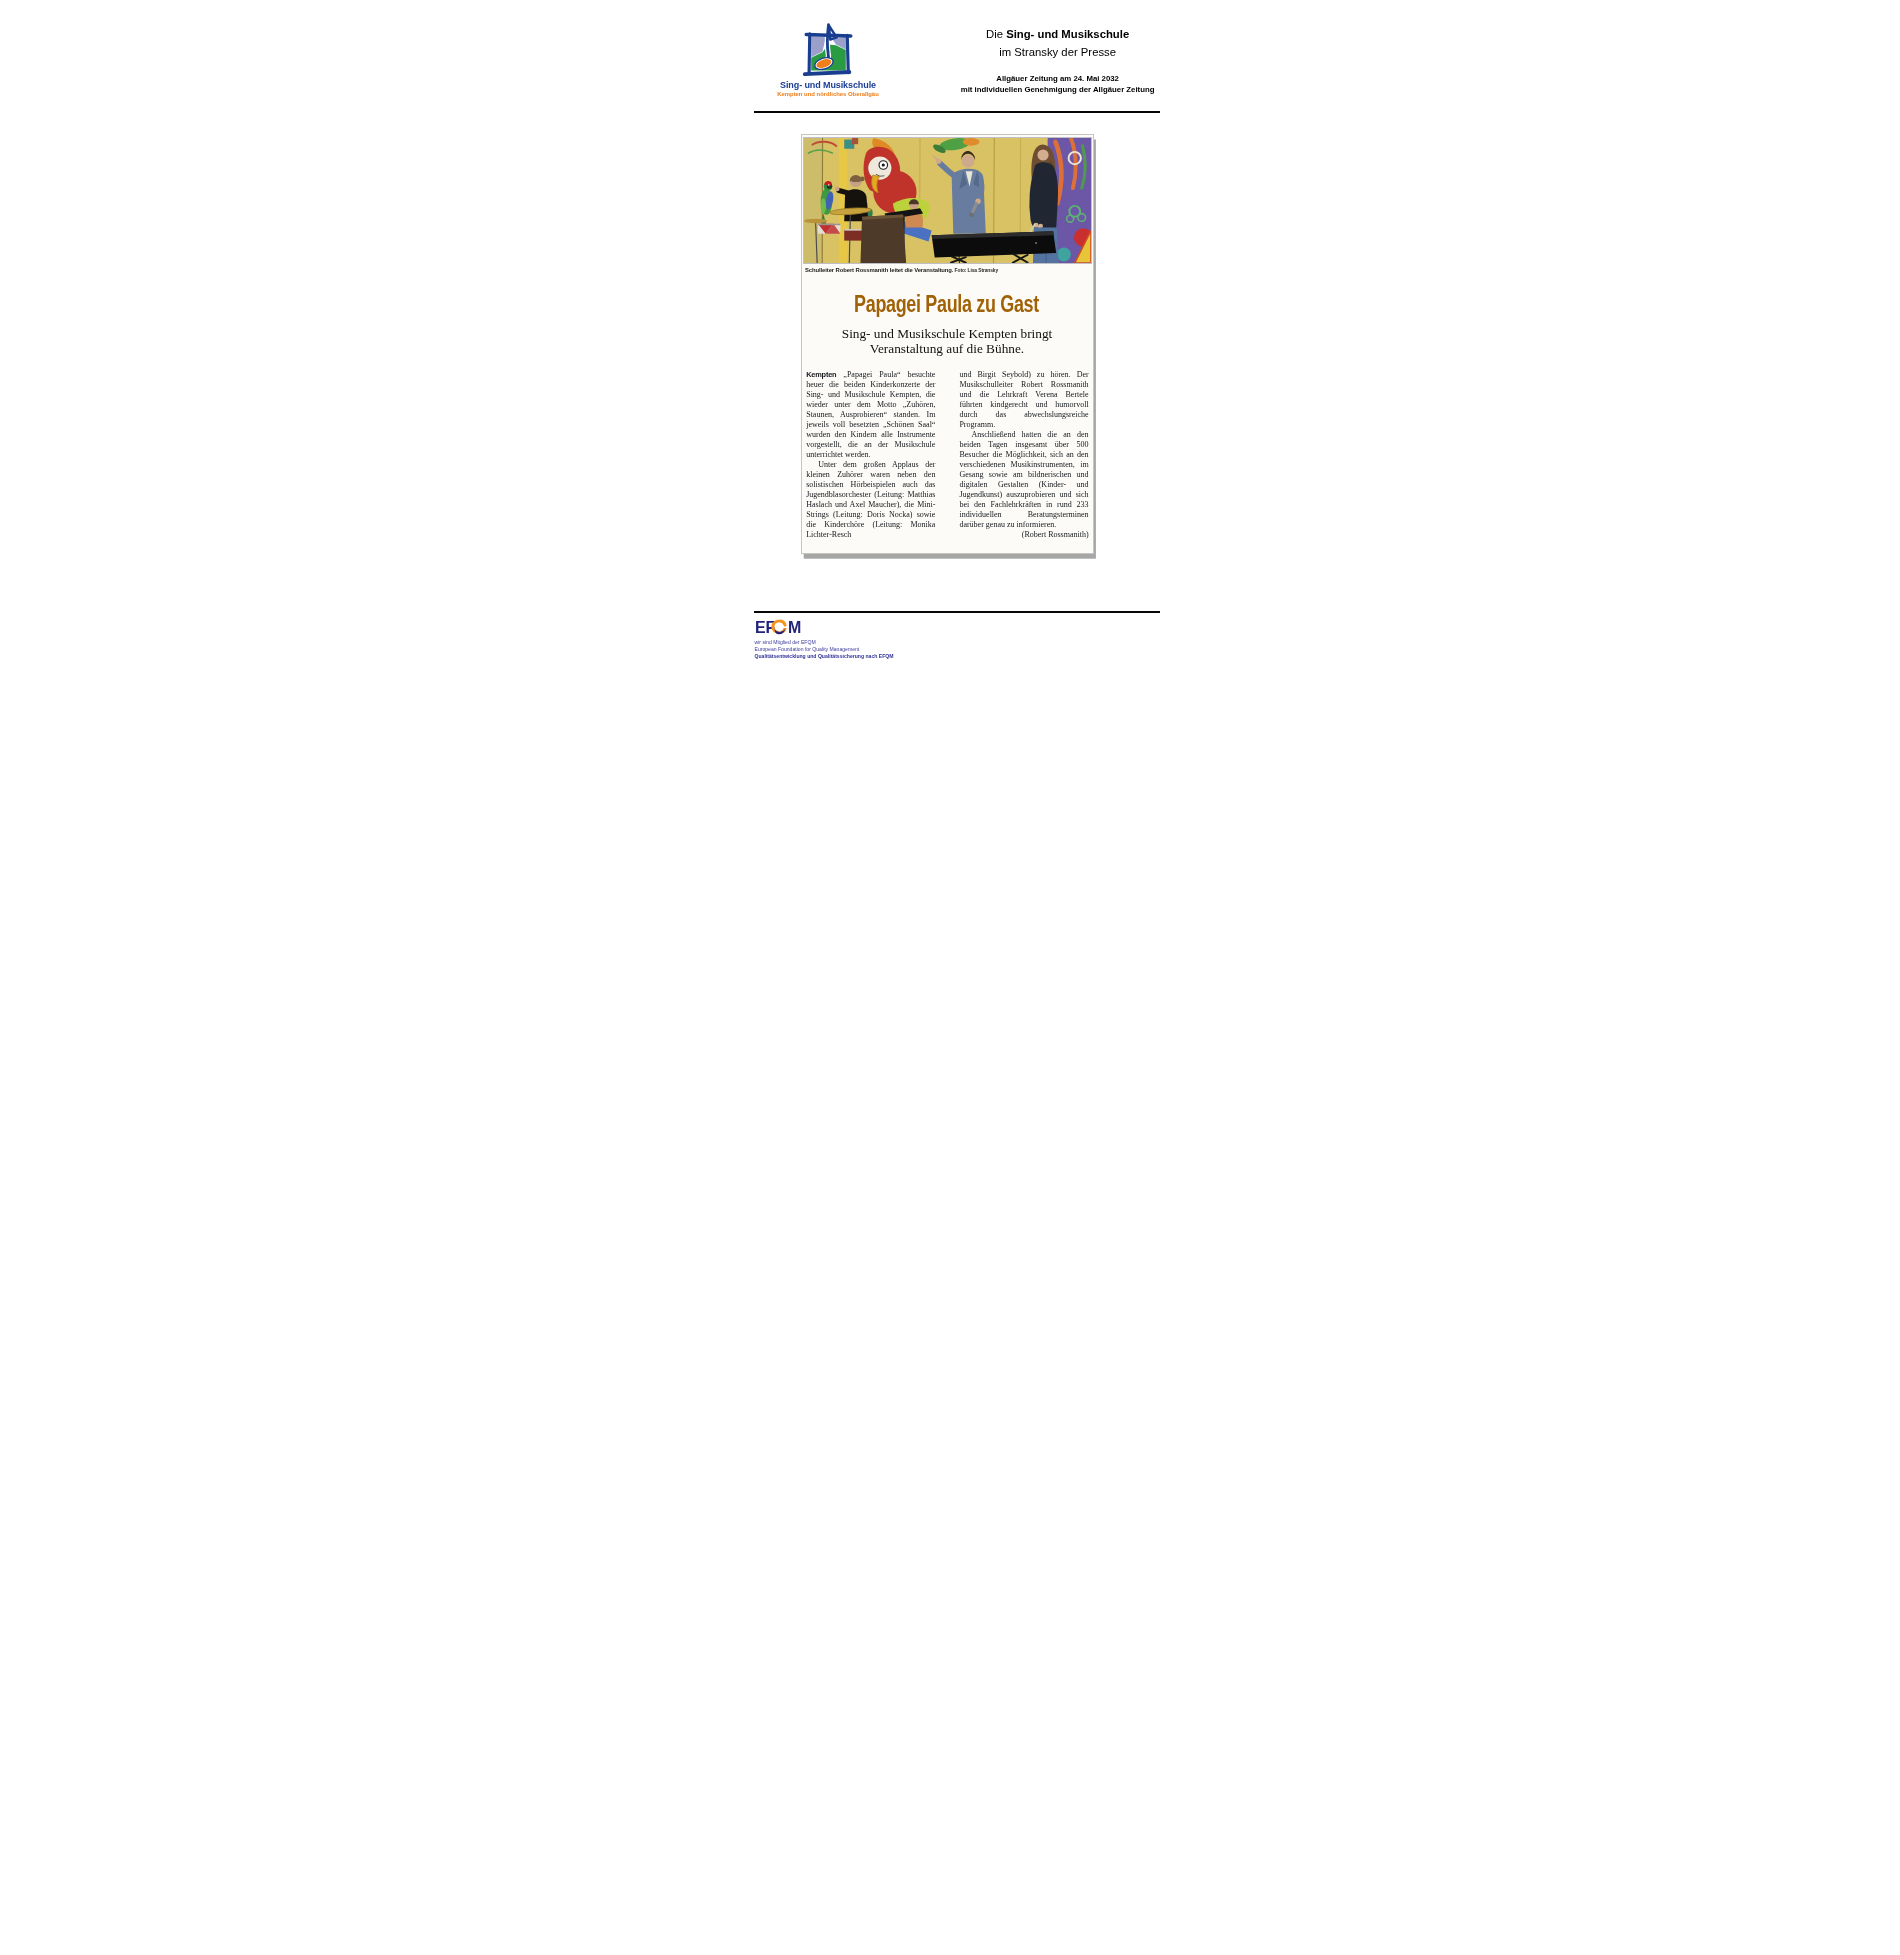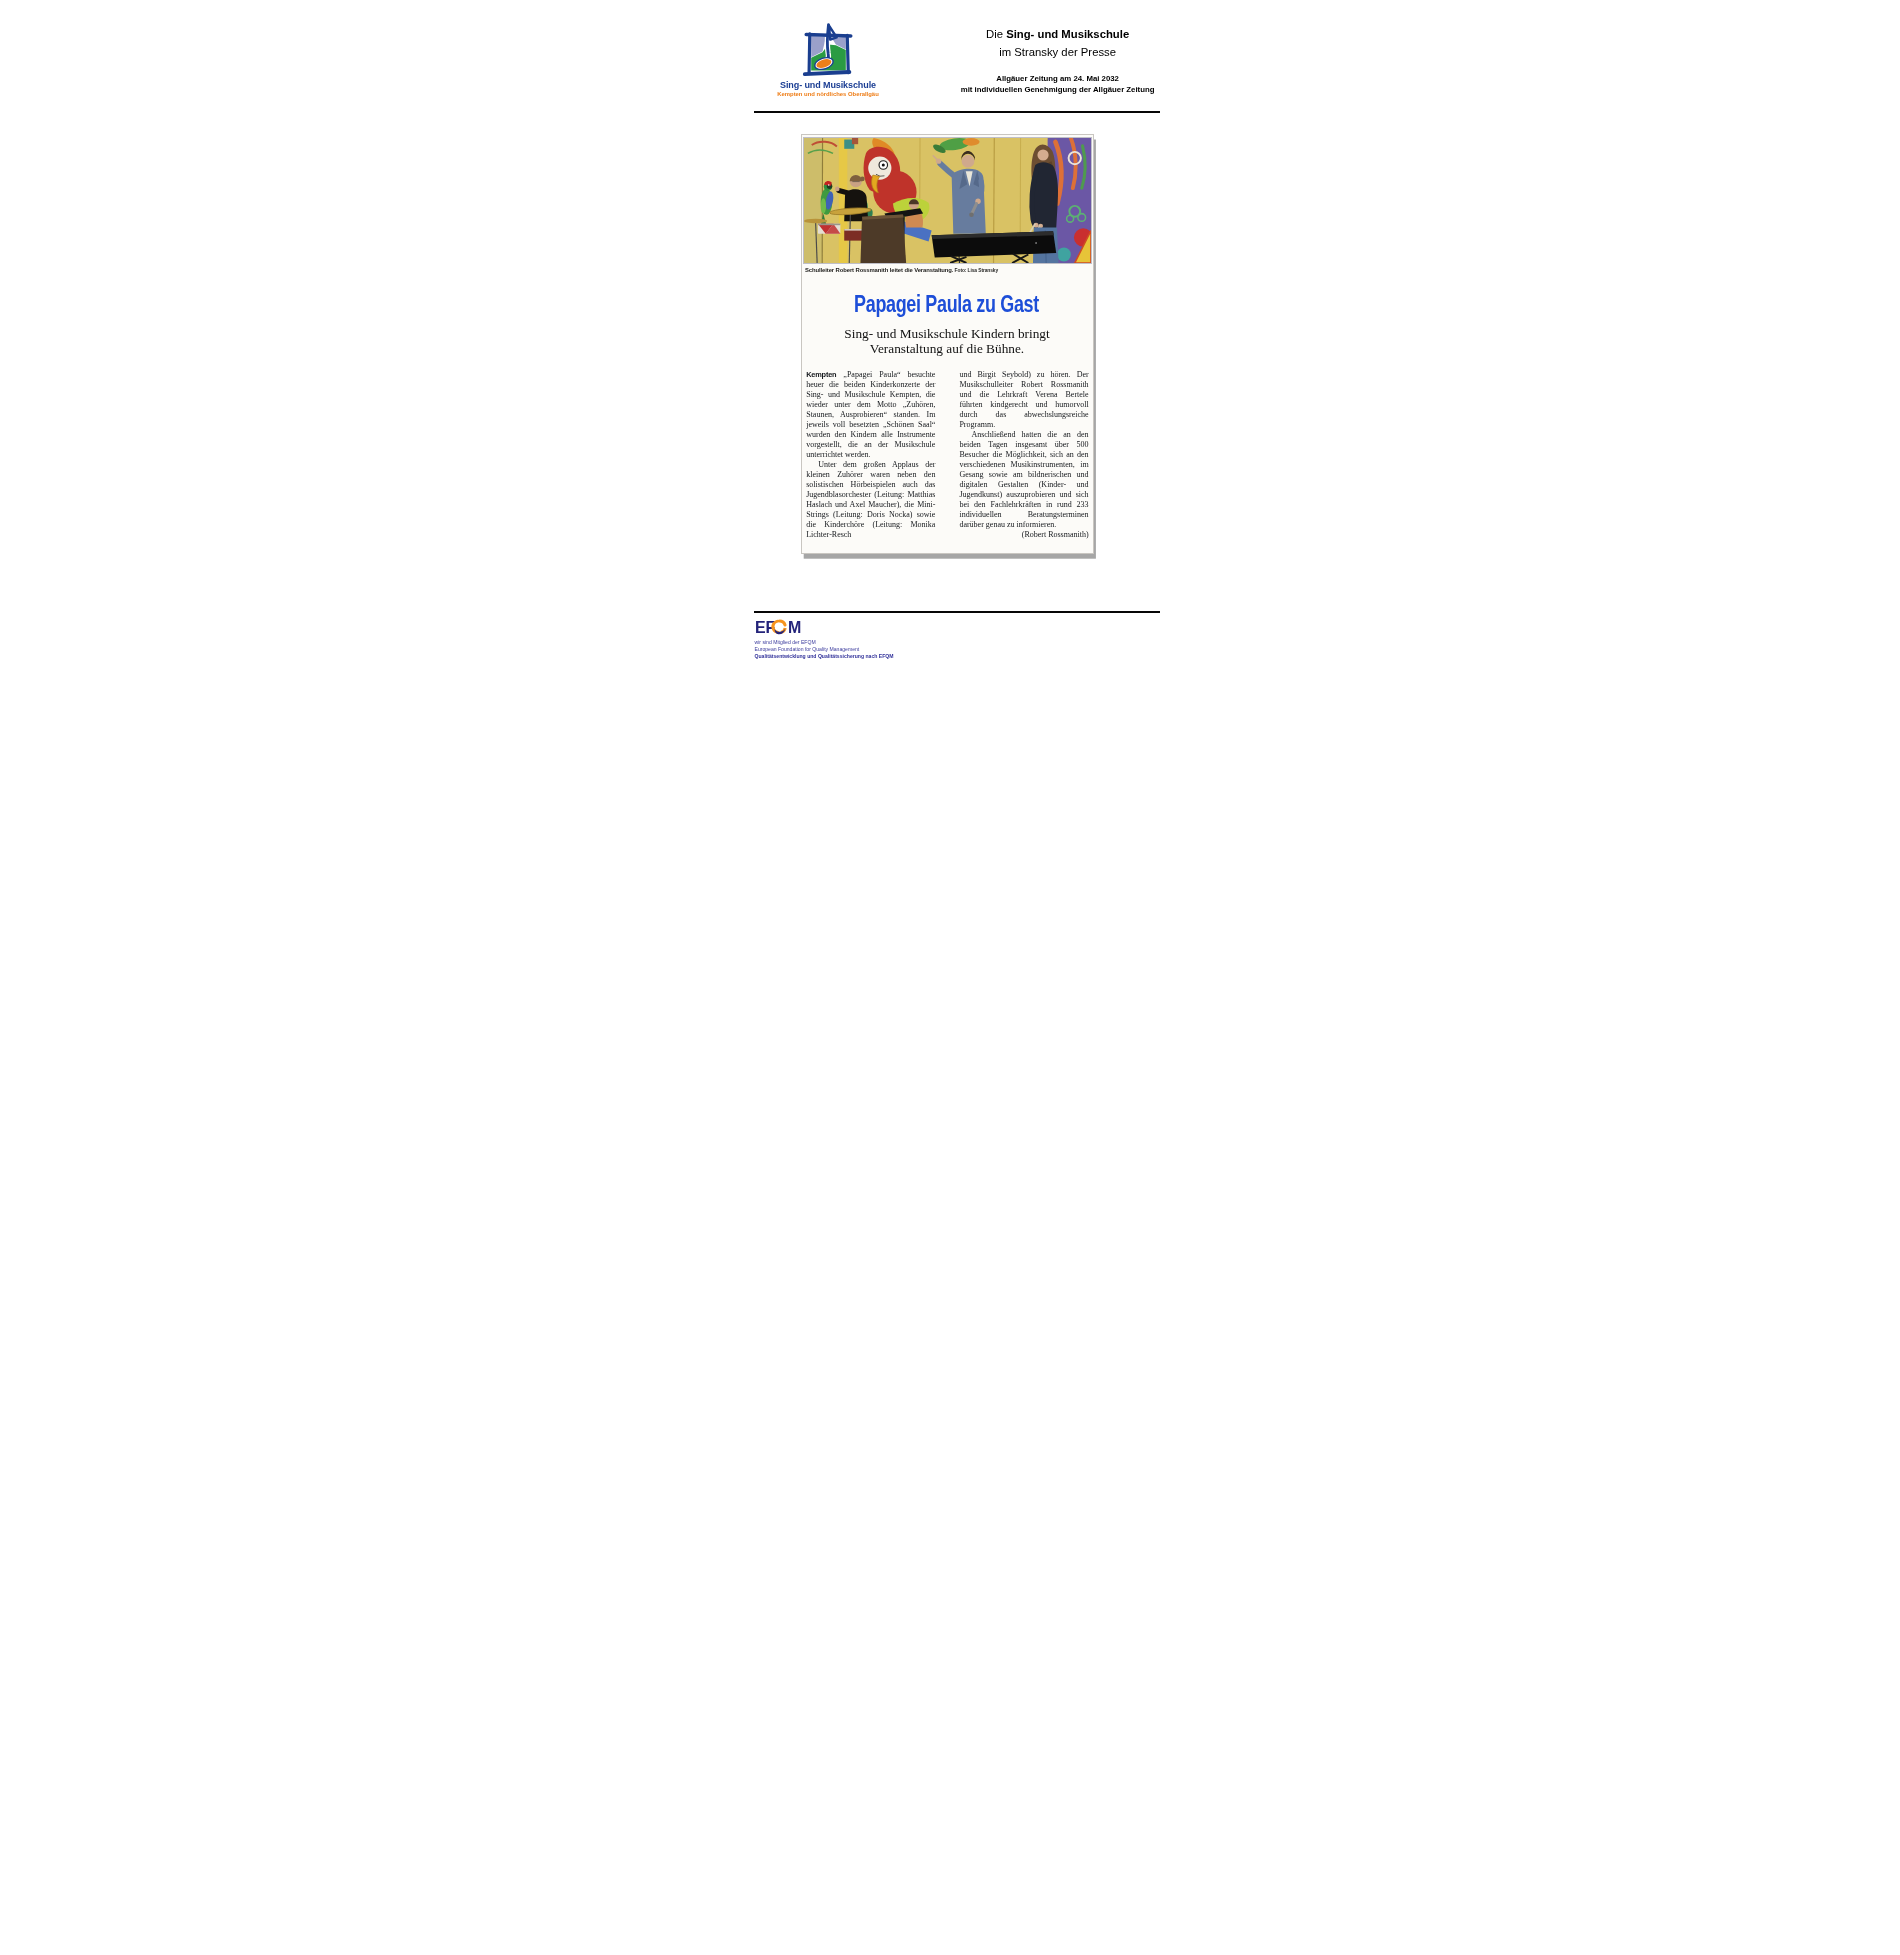--- a/index.html
+++ b/index.html
@@ -22,21 +22,21 @@
   
   .clipping {
     position:absolute; left:88px; top:134px; width:293px; height:420px;
     background:#fcfbf8; border:0.4px solid #c9c6c1;
     box-shadow:2.3px 5.1px 0 -0.4px #a6a6a6;
   }
   .photo { position:absolute; left:1.2px; top:1.6px; width:289px; height:127px; border:0.4px solid #bfbfc8; background:#d9c264; }
   .photo svg { display:block; width:100%; height:100%; }
   .caption { position:absolute; left:3.5px; top:132px; right:2.3px; font-size:5.9px; font-weight:bold; color:#1d1c1a; letter-spacing:-0.1px; }
   .caption .credit { font-size:4.9px; color:#2a2a28; }
-  .headline { position:absolute; left:0; top:157px; width:100%; text-align:center; font-weight:bold; font-size:23px; line-height:24px; color:#1d4ed8; white-space:nowrap; }
+  .headline { position:absolute; left:0; top:157px; width:100%; text-align:center; font-weight:bold; font-size:23px; line-height:24px; color:#a16207; white-space:nowrap; }
   .headline span { display:inline-block; transform:scaleX(0.78); transform-origin:center; letter-spacing:-0.4px; }
   .subhead { position:absolute; left:0; top:191px; width:100%; text-align:center; font-family:"Liberation Serif", serif; font-size:13.3px; line-height:15px; color:#111; }
   .columns { position:absolute; left:4.7px; top:235px; right:3.9px; display:flex; gap:24px; }
   .col { flex:1 1 0; font-family:"Liberation Serif", serif; font-size:8px; line-height:10px; color:#15181c; text-align:justify; hyphens:auto; }
   .col p { margin:0; }
   .col p.indent { text-indent:1.5em; }
   .lead-in { font-family:"Liberation Sans", sans-serif; font-weight:bold; font-size:7.4px; letter-spacing:-0.2px; }
   .byline { text-align:right; text-indent:2.2em; }
   
   .rule-bottom { position:absolute; left:41px; top:611px; width:406px; height:1.6px; background:#060606; }
@@ -220,21 +220,21 @@
           <line x1="580" y1="302" x2="538" y2="324" stroke="#161616" stroke-width="5"></line>
         </g>
       </svg>
     </div>
 
     <div class="caption"><span>Schulleiter Robert Rossmanith leitet die Veranstaltung.</span><span class="credit"> Foto: Lisa Stransky</span></div>
 
     <div class="headline"><span>Papagei Paula zu Gast</span></div>
 
     <div class="subhead">
-      <div>Sing- und Musikschule Kindern bringt</div>
+      <div>Sing- und Musikschule Kempten bringt</div>
       <div>Veranstaltung auf die Bühne.</div>
     </div>
 
     <div class="columns">
       <div class="col">
         <p><span class="lead-in">Kempten</span><span> „Papagei Paula“ besuchte heuer die beiden Kinderkonzerte der Sing- und Musikschule Kempten, die wieder unter dem Motto „Zuhören, Staunen, Ausprobieren“ standen. Im jeweils voll besetzten „Schönen Saal“ wurden den Kindern alle Instrumente vorgestellt, die an der Musikschule unterrichtet werden.</span></p>
         <p class="indent">Unter dem großen Applaus der kleinen Zuhörer waren neben den solistischen Hörbeispielen auch das Jugendblasorchester (Leitung: Matthias Haslach und Axel Maucher), die Mini-Strings (Leitung: Doris Nocka) sowie die Kinderchöre (Leitung: Monika Lichter-Resch</p>
       </div>
       <div class="col">
         <p>und Birgit Seybold) zu hören. Der Musikschulleiter Robert Rossmanith und die Lehrkraft Verena Bertele führten kindgerecht und humorvoll durch das abwechslungsreiche Programm.</p>

